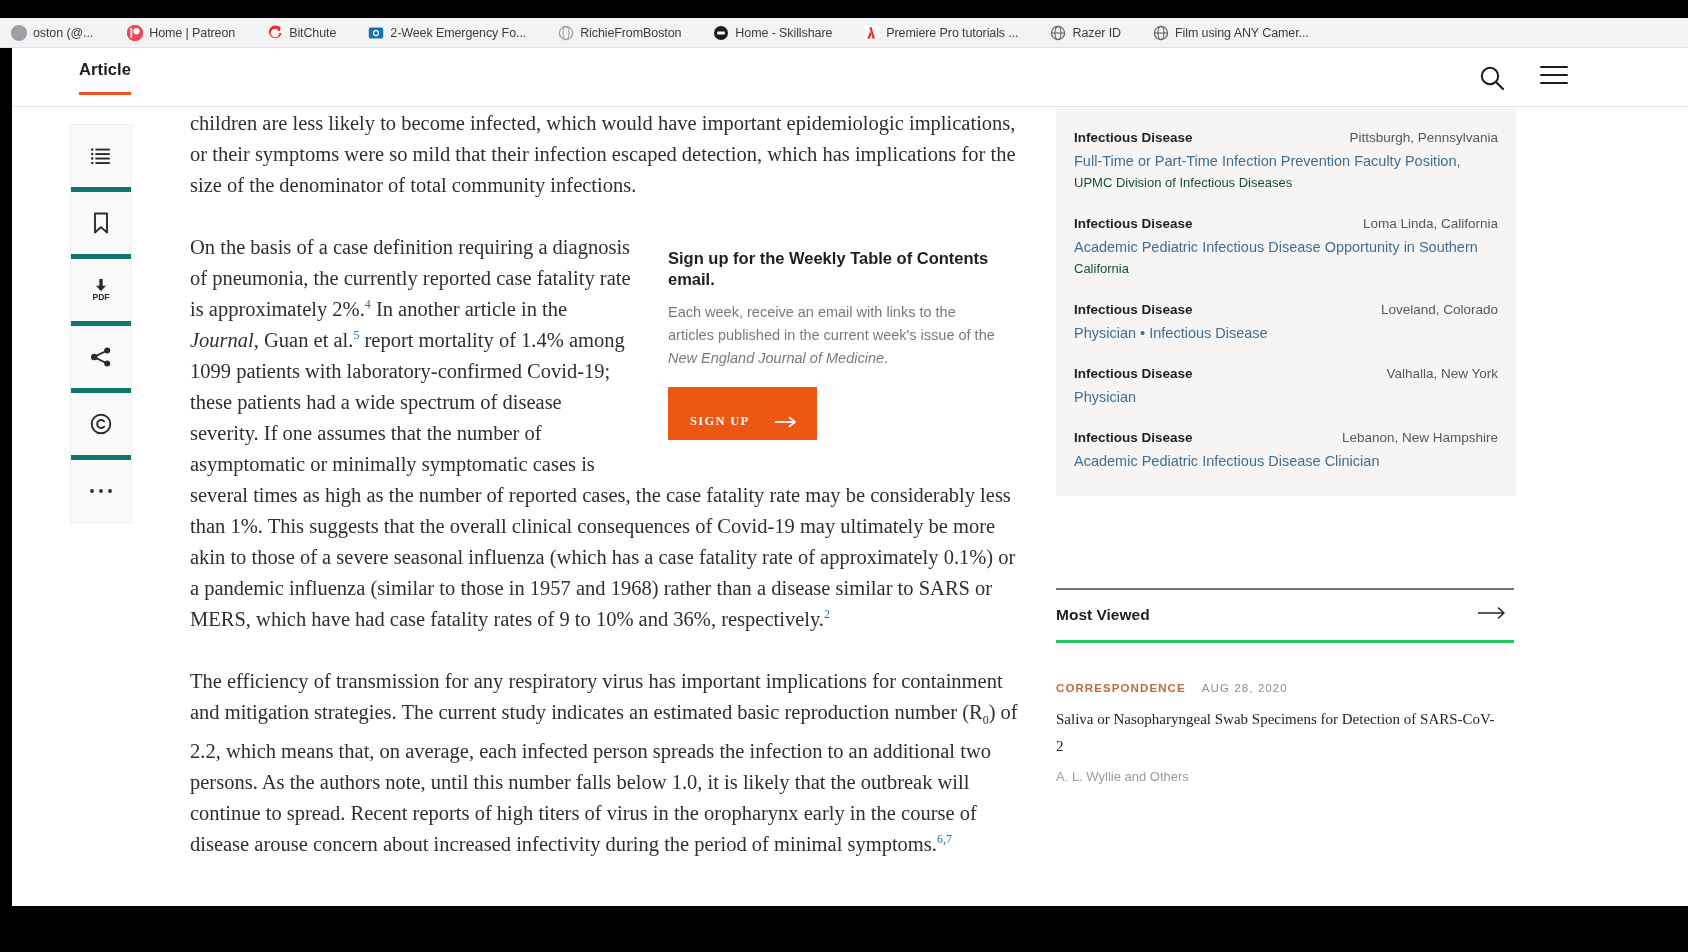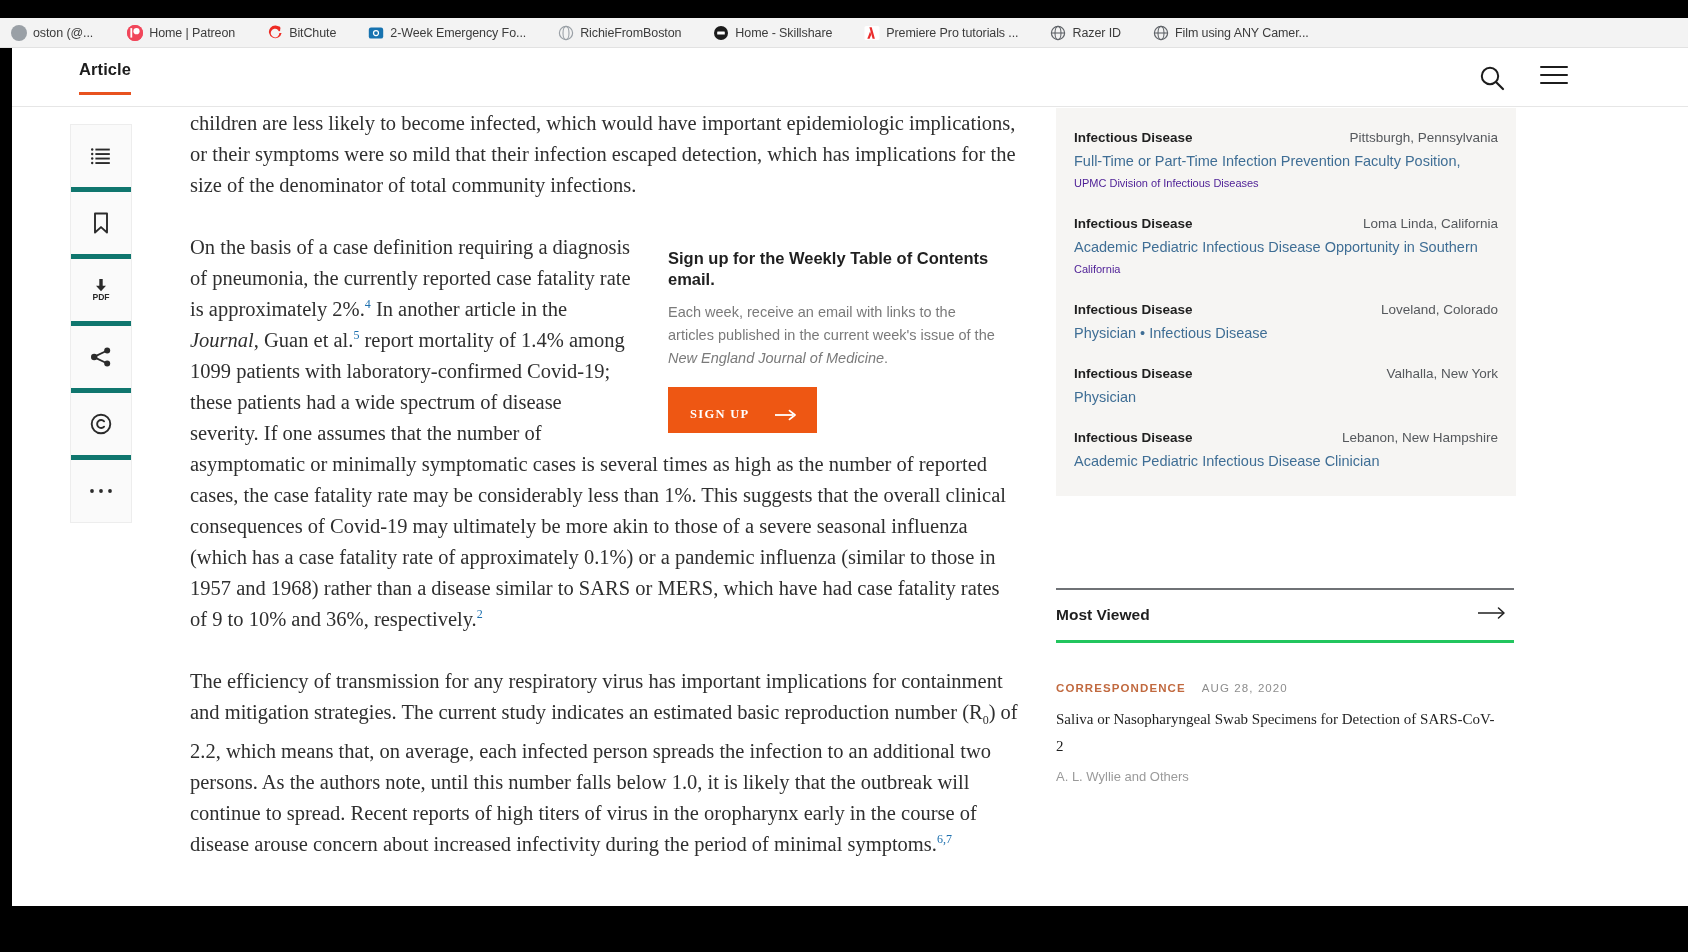--- a/index.html
+++ b/index.html
@@ -192,21 +192,21 @@
     margin: 0 0 17px 0;
     max-width: 330px;
   }
   #signup-desc i { font-style: italic; }
   #signup-btn {
     display: inline-flex;
     align-items: center;
     background: #ee5713;
     border: none;
     height: 38px;
-    padding: 8px 20px 0 22px;
+    padding: 15px 20px 0 22px;
     cursor: pointer;
   }
   #signup-btn-label {
     color: #ffffff;
     font-size: 12.5px;
     font-weight: bold;
     letter-spacing: 1.3px;
   }
   #signup-btn-arrow {
     margin-left: 26px;
@@ -245,23 +245,23 @@
     text-align: right;
   }
   .job-title {
     font-size: 14.5px;
     line-height: 22px;
     color: #3f6e95;
     cursor: pointer;
     max-width: 420px;
   }
   .job-employer {
-    font-size: 11px;
+    font-size: 13px;
     line-height: 22px;
-    color: #4c1d95;
+    color: #14532d;
     cursor: pointer;
   }
 
   #most-viewed-section {
     margin-top: 92px;
     width: 458px;
   }
   #mv-rule {
     border-top: 2px solid #6f7276;
     width: 458px;

